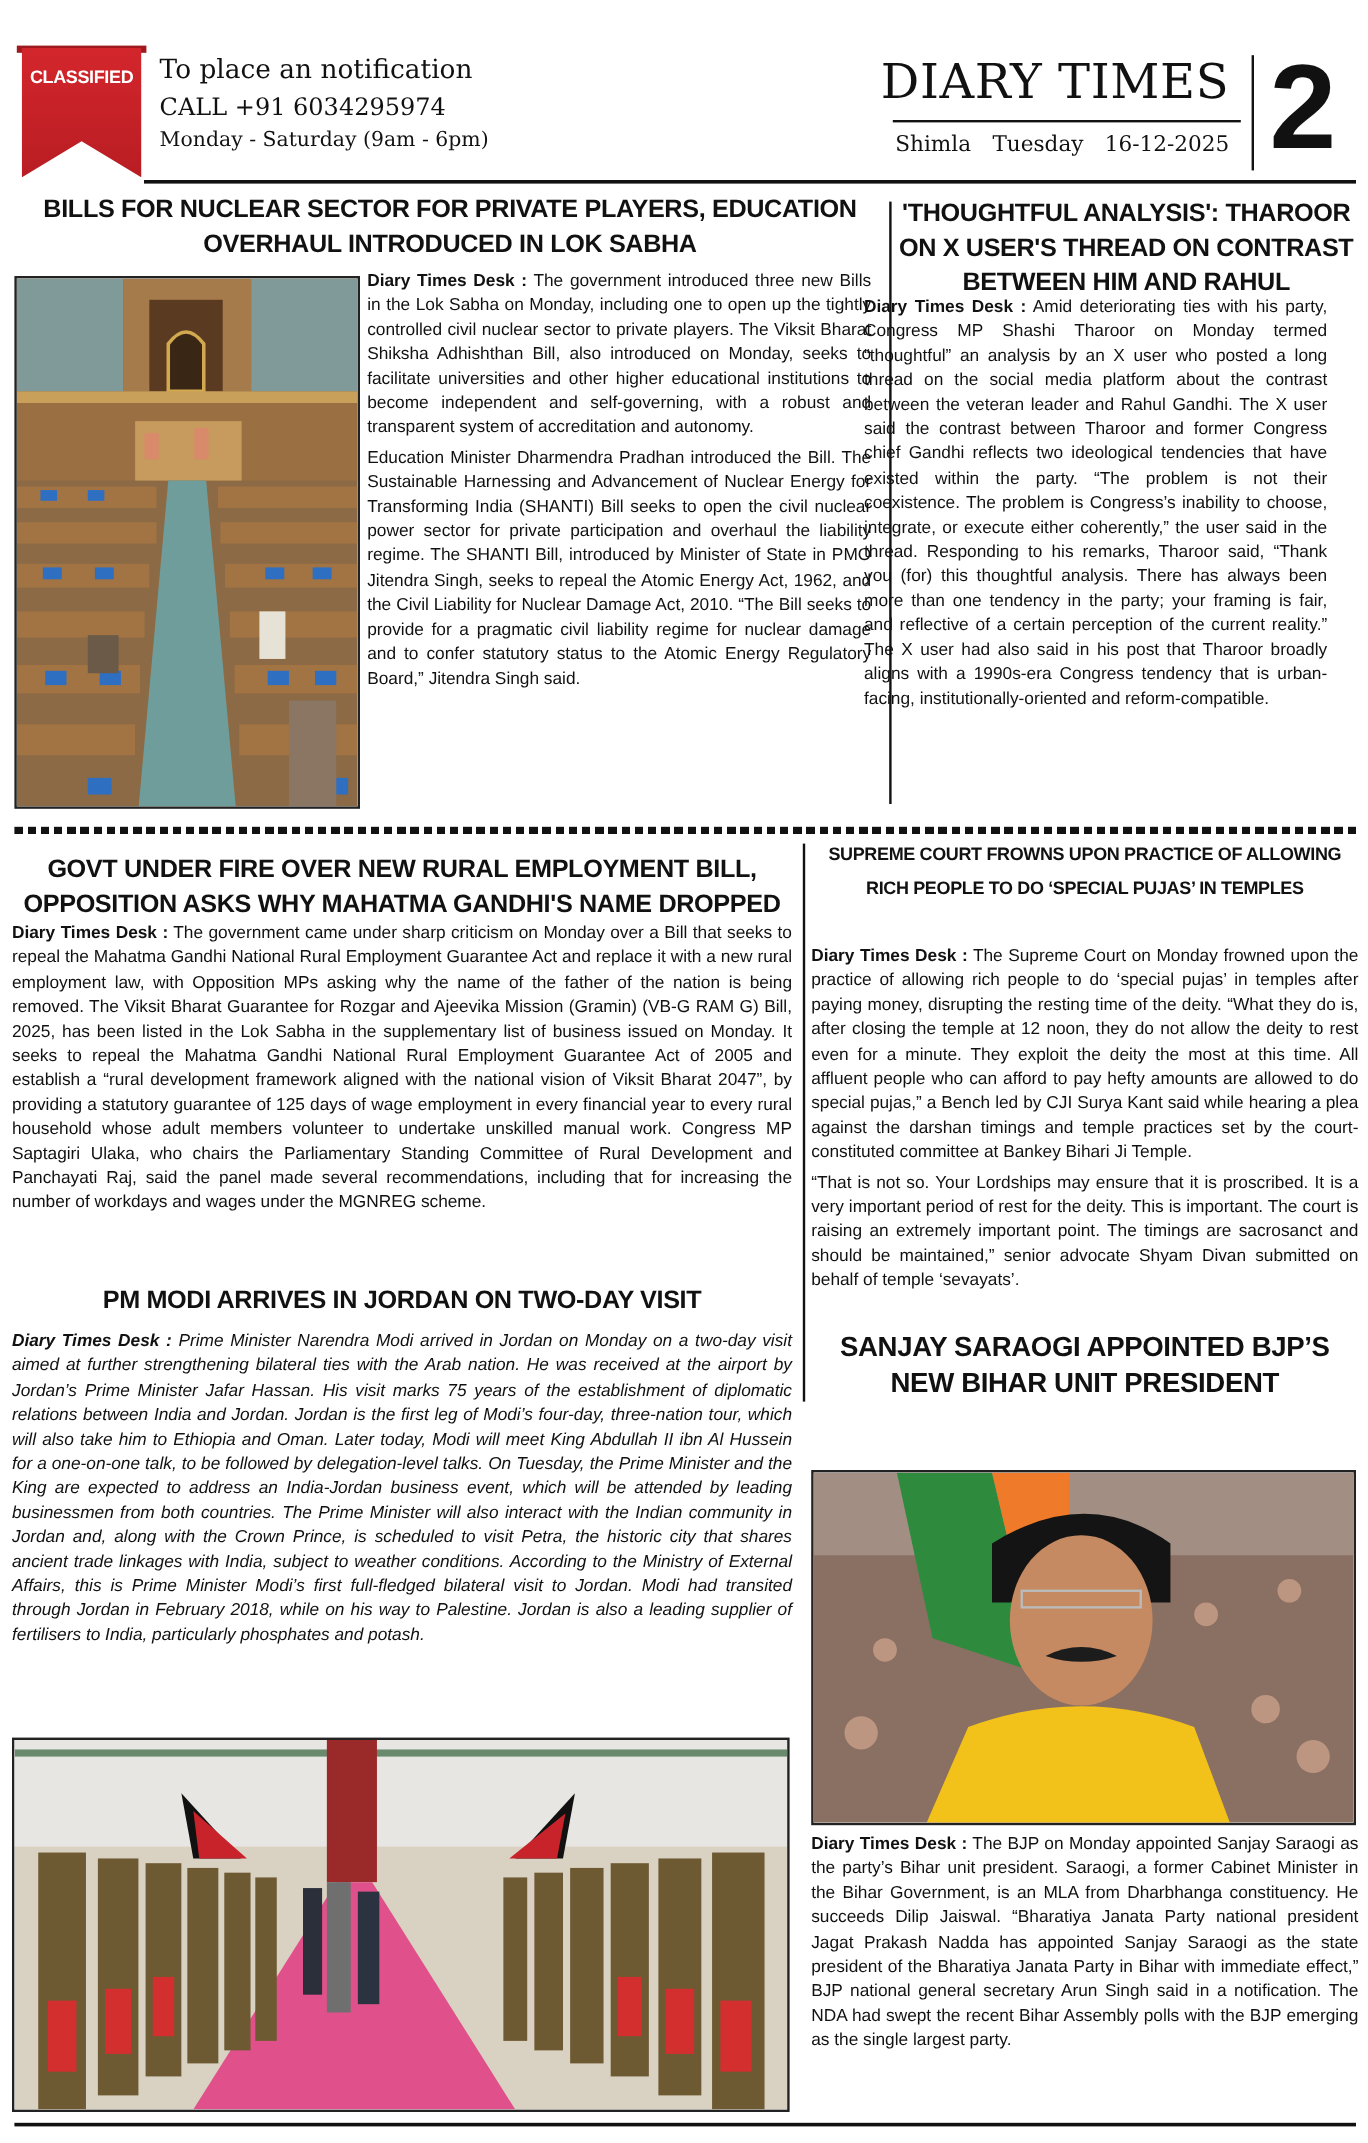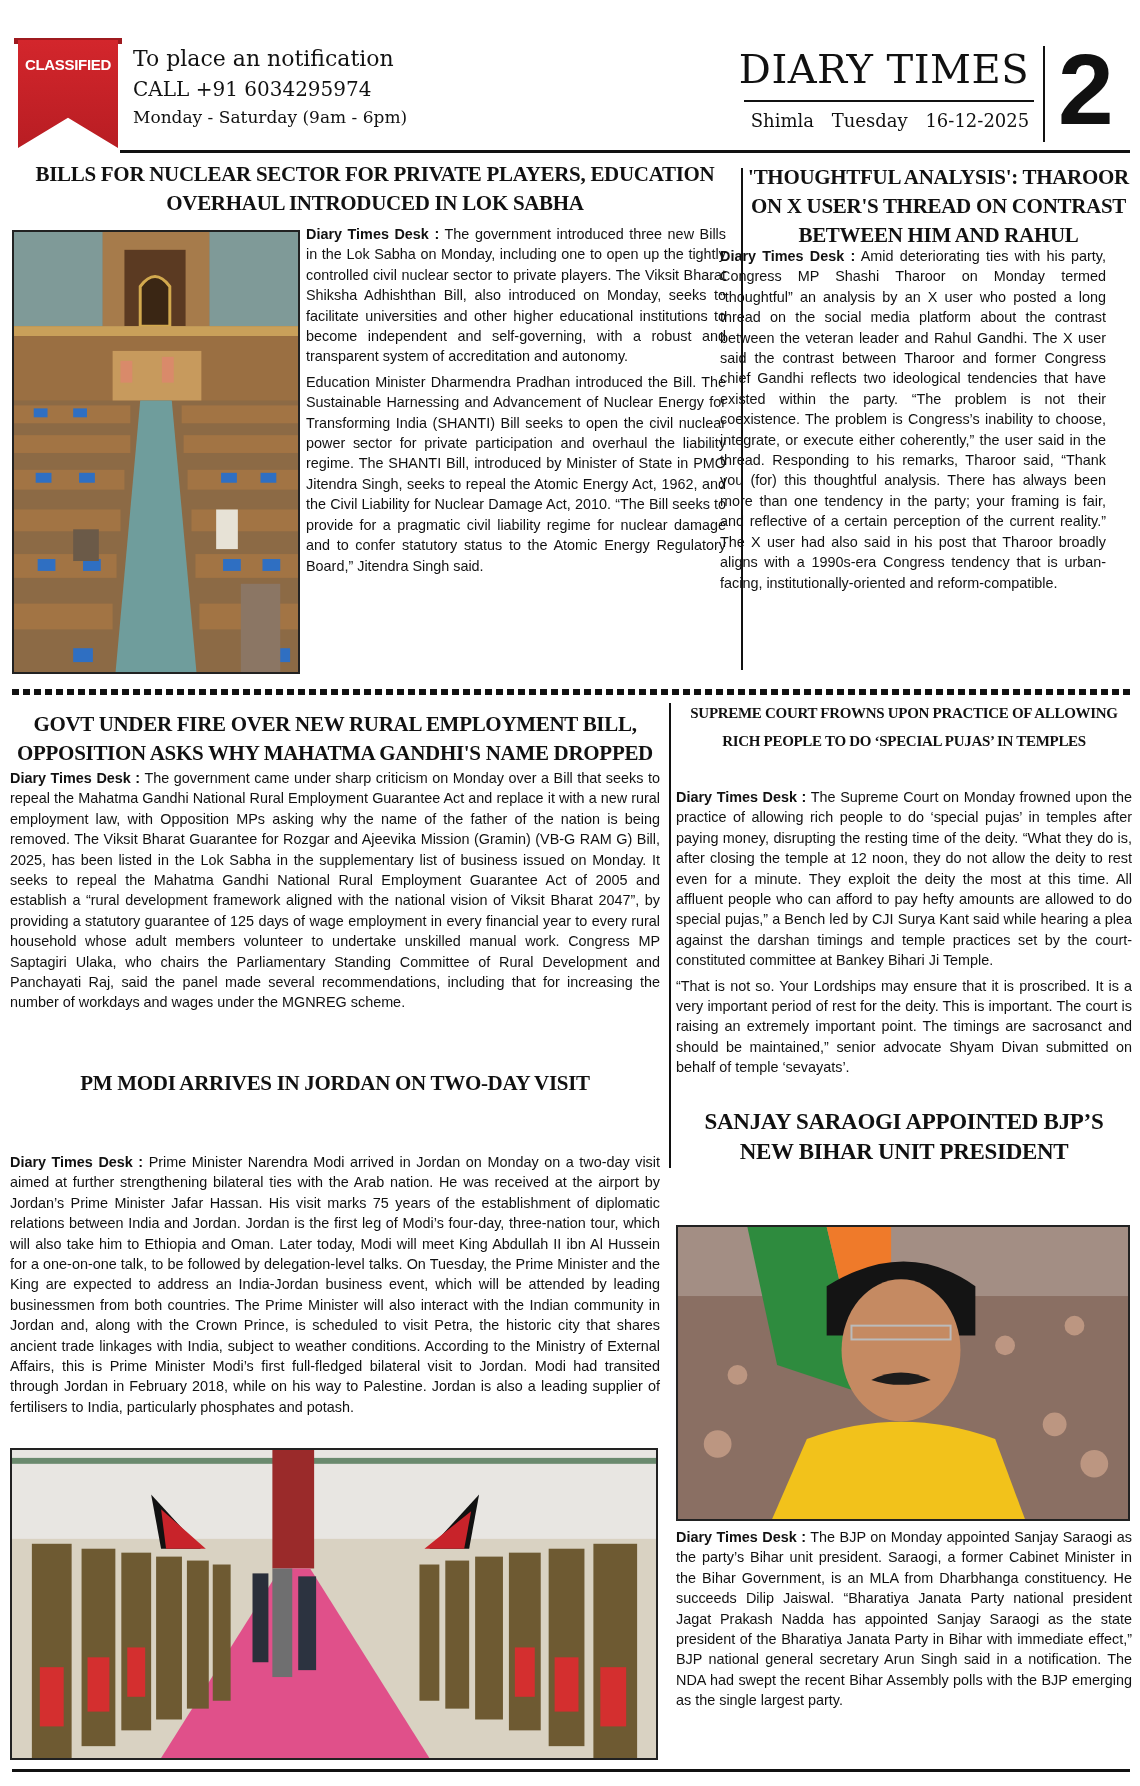--- a/index.html
+++ b/index.html
@@ -14,33 +14,33 @@
     display: flex; align-items: flex-start; justify-content: center; padding-top: 16px;
   }
   .ribbon span { color: #fff; font-family: "Liberation Sans", sans-serif; font-weight: bold; font-size: 15px; letter-spacing: -0.3px; }
   .ribbon-tab { position: absolute; left: 14px; top: 38px; width: 108px; height: 6px; background: #9e1a1f; }
 
   .ad-text { position: absolute; left: 133px; top: 44px; font-family: "DejaVu Serif", serif; color: #111; }
   .ad-text .l1 { font-size: 22px; line-height: 30px; }
   .ad-text .l2 { font-size: 20px; line-height: 30px; }
   .ad-text .l3 { font-size: 17px; line-height: 26px; }
 
-  .brand { position: absolute; right: 106px; top: 44px; text-align: center; width: 300px; }
+  .brand { position: absolute; right: 106px; top: 44px; text-align: left; width: 300px; }
   .brand .title { font-family: "DejaVu Serif", serif; font-size: 40px; letter-spacing: 0.5px; line-height: 50px; font-weight: normal; }
   .brand .rule { height: 2px; background: #111; margin: 6px 0 6px 10px; }
   .brand .dateline { font-family: "DejaVu Serif", serif; font-size: 18px; line-height: 26px; }
   .brand .dateline span { margin-left: 12px; }
   .brand-sep { position: absolute; left: 1043px; top: 46px; width: 2px; height: 96px; background: #111; }
   .page-num { position: absolute; left: 1058px; top: 34px; font-family: "Liberation Sans", sans-serif; font-weight: bold; font-size: 100px; line-height: 110px; }
 
   .top-rule { position: absolute; left: 120px; right: 10px; top: 150px; height: 3px; background: #111; }
 
   
   .headline {
-    font-family: Liberation Serif, serif; font-weight: bold; text-transform: uppercase;
+    font-family: Liberation Sans, sans-serif; font-weight: bold; text-transform: uppercase;
     text-align: center; font-size: 21px; line-height: 29px; letter-spacing: -0.3px; color: #111;
   }
   .body {
     font-family: "Liberation Sans", sans-serif; font-size: 14.4px; line-height: 20.4px;
     text-align: justify; color: #111;
   }
   .body b { font-weight: bold; }
   .body p + p { margin-top: 5px; }
 
   .a1-head { position: absolute; left: 20px; top: 160px; width: 710px; }
@@ -59,21 +59,21 @@
 
   .a3-head { position: absolute; left: 10px; top: 710px; width: 650px; }
   .a3-body { position: absolute; left: 10px; top: 768px; width: 650px; }
 
   .col-rule-2 { position: absolute; left: 669px; top: 703px; width: 2px; height: 465px; background: #111; }
 
   .a4-head { position: absolute; left: 676px; top: 699px; width: 456px; font-size: 15px; line-height: 28px; }
   .a4-body { position: absolute; left: 676px; top: 787px; width: 456px; }
 
   .a5-head { position: absolute; left: 10px; top: 1069px; width: 650px; }
-  .a5-body { position: absolute; left: 10px; top: 1152px; width: 650px; }
+  .a5-body { position: absolute; left: 10px; top: 1108px; width: 650px; font-style: italic; }
 
   .a5-img { position: absolute; left: 10px; top: 1448px; width: 648px; height: 312px; border: 2px solid #222; overflow: hidden; }
 
   .a6-head { position: absolute; left: 676px; top: 1107px; width: 456px; font-size: 23px; line-height: 30px; }
   .a6-img { position: absolute; left: 676px; top: 1225px; width: 454px; height: 296px; border: 2px solid #222; overflow: hidden; }
   .a6-body { position: absolute; left: 676px; top: 1527px; width: 456px; }
 
   .bottom-rule-l { position: absolute; left: 12px; top: 1769px; width: 648px; height: 3px; background: #111; }
   .bottom-rule-r { position: absolute; left: 660px; top: 1769px; width: 470px; height: 3px; background: #111; }
 

